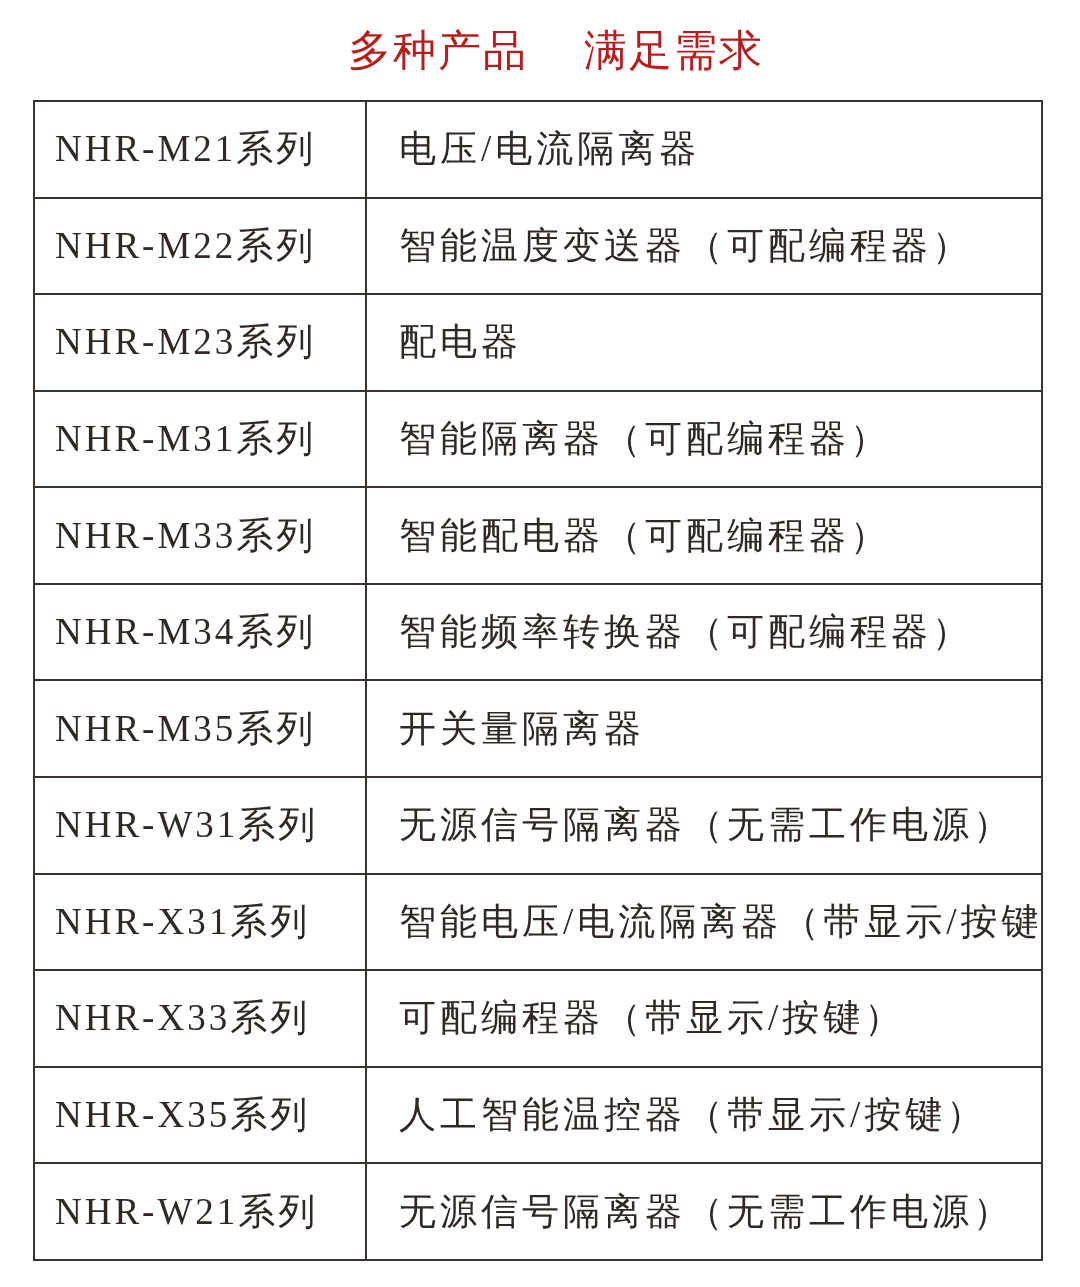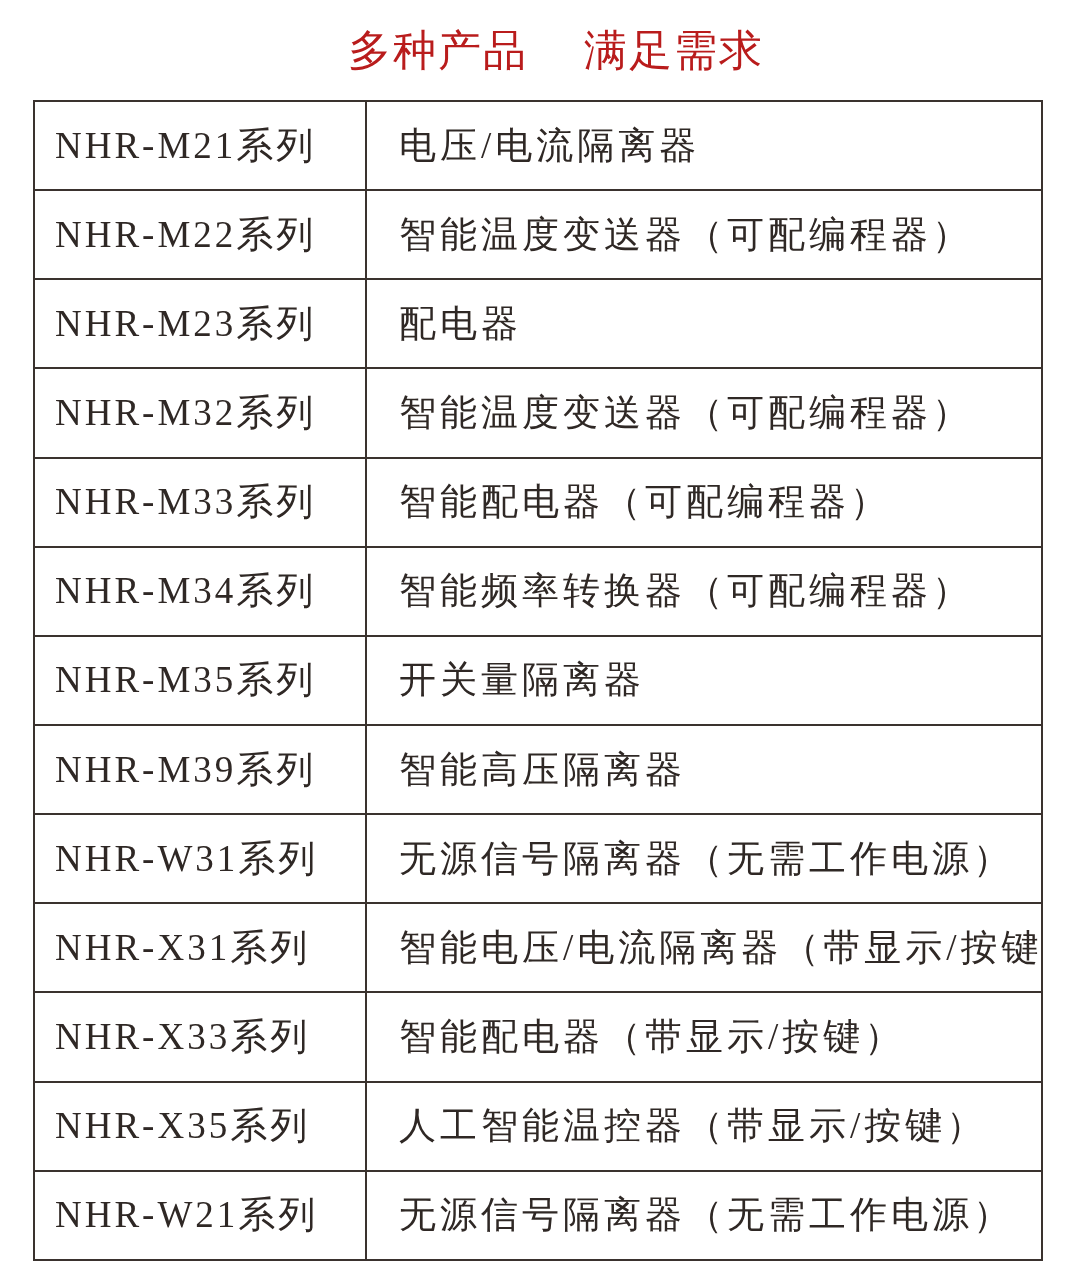--- a/index.html
+++ b/index.html
@@ -77,50 +77,46 @@
       </tr>
       <tr>
         <td class="col-series">NHR-M22系列</td>
         <td class="col-desc">智能温度变送器（可配编程器）</td>
       </tr>
       <tr>
         <td class="col-series">NHR-M23系列</td>
         <td class="col-desc">配电器</td>
       </tr>
       <tr>
-        <td class="col-series">NHR-M32系列</td>
-        <td class="col-desc">智能温度变送器（可配编程器）</td>
+        <td class="col-series">NHR-M31系列</td>
+        <td class="col-desc">智能隔离器（可配编程器）</td>
       </tr>
       <tr>
         <td class="col-series">NHR-M33系列</td>
         <td class="col-desc">智能配电器（可配编程器）</td>
       </tr>
       <tr>
         <td class="col-series">NHR-M34系列</td>
         <td class="col-desc">智能频率转换器（可配编程器）</td>
       </tr>
       <tr>
         <td class="col-series">NHR-M35系列</td>
         <td class="col-desc">开关量隔离器</td>
       </tr>
       <tr>
-        <td class="col-series">NHR-M39系列</td>
-        <td class="col-desc">智能高压隔离器</td>
-      </tr>
-      <tr>
         <td class="col-series">NHR-W31系列</td>
         <td class="col-desc">无源信号隔离器（无需工作电源）</td>
       </tr>
       <tr>
         <td class="col-series">NHR-X31系列</td>
         <td class="col-desc">智能电压/电流隔离器（带显示/按键）</td>
       </tr>
       <tr>
         <td class="col-series">NHR-X33系列</td>
-        <td class="col-desc">智能配电器（带显示/按键）</td>
+        <td class="col-desc">可配编程器（带显示/按键）</td>
       </tr>
       <tr>
         <td class="col-series">NHR-X35系列</td>
         <td class="col-desc">人工智能温控器（带显示/按键）</td>
       </tr>
       <tr>
         <td class="col-series">NHR-W21系列</td>
         <td class="col-desc">无源信号隔离器（无需工作电源）</td>
       </tr>
     </tbody>

